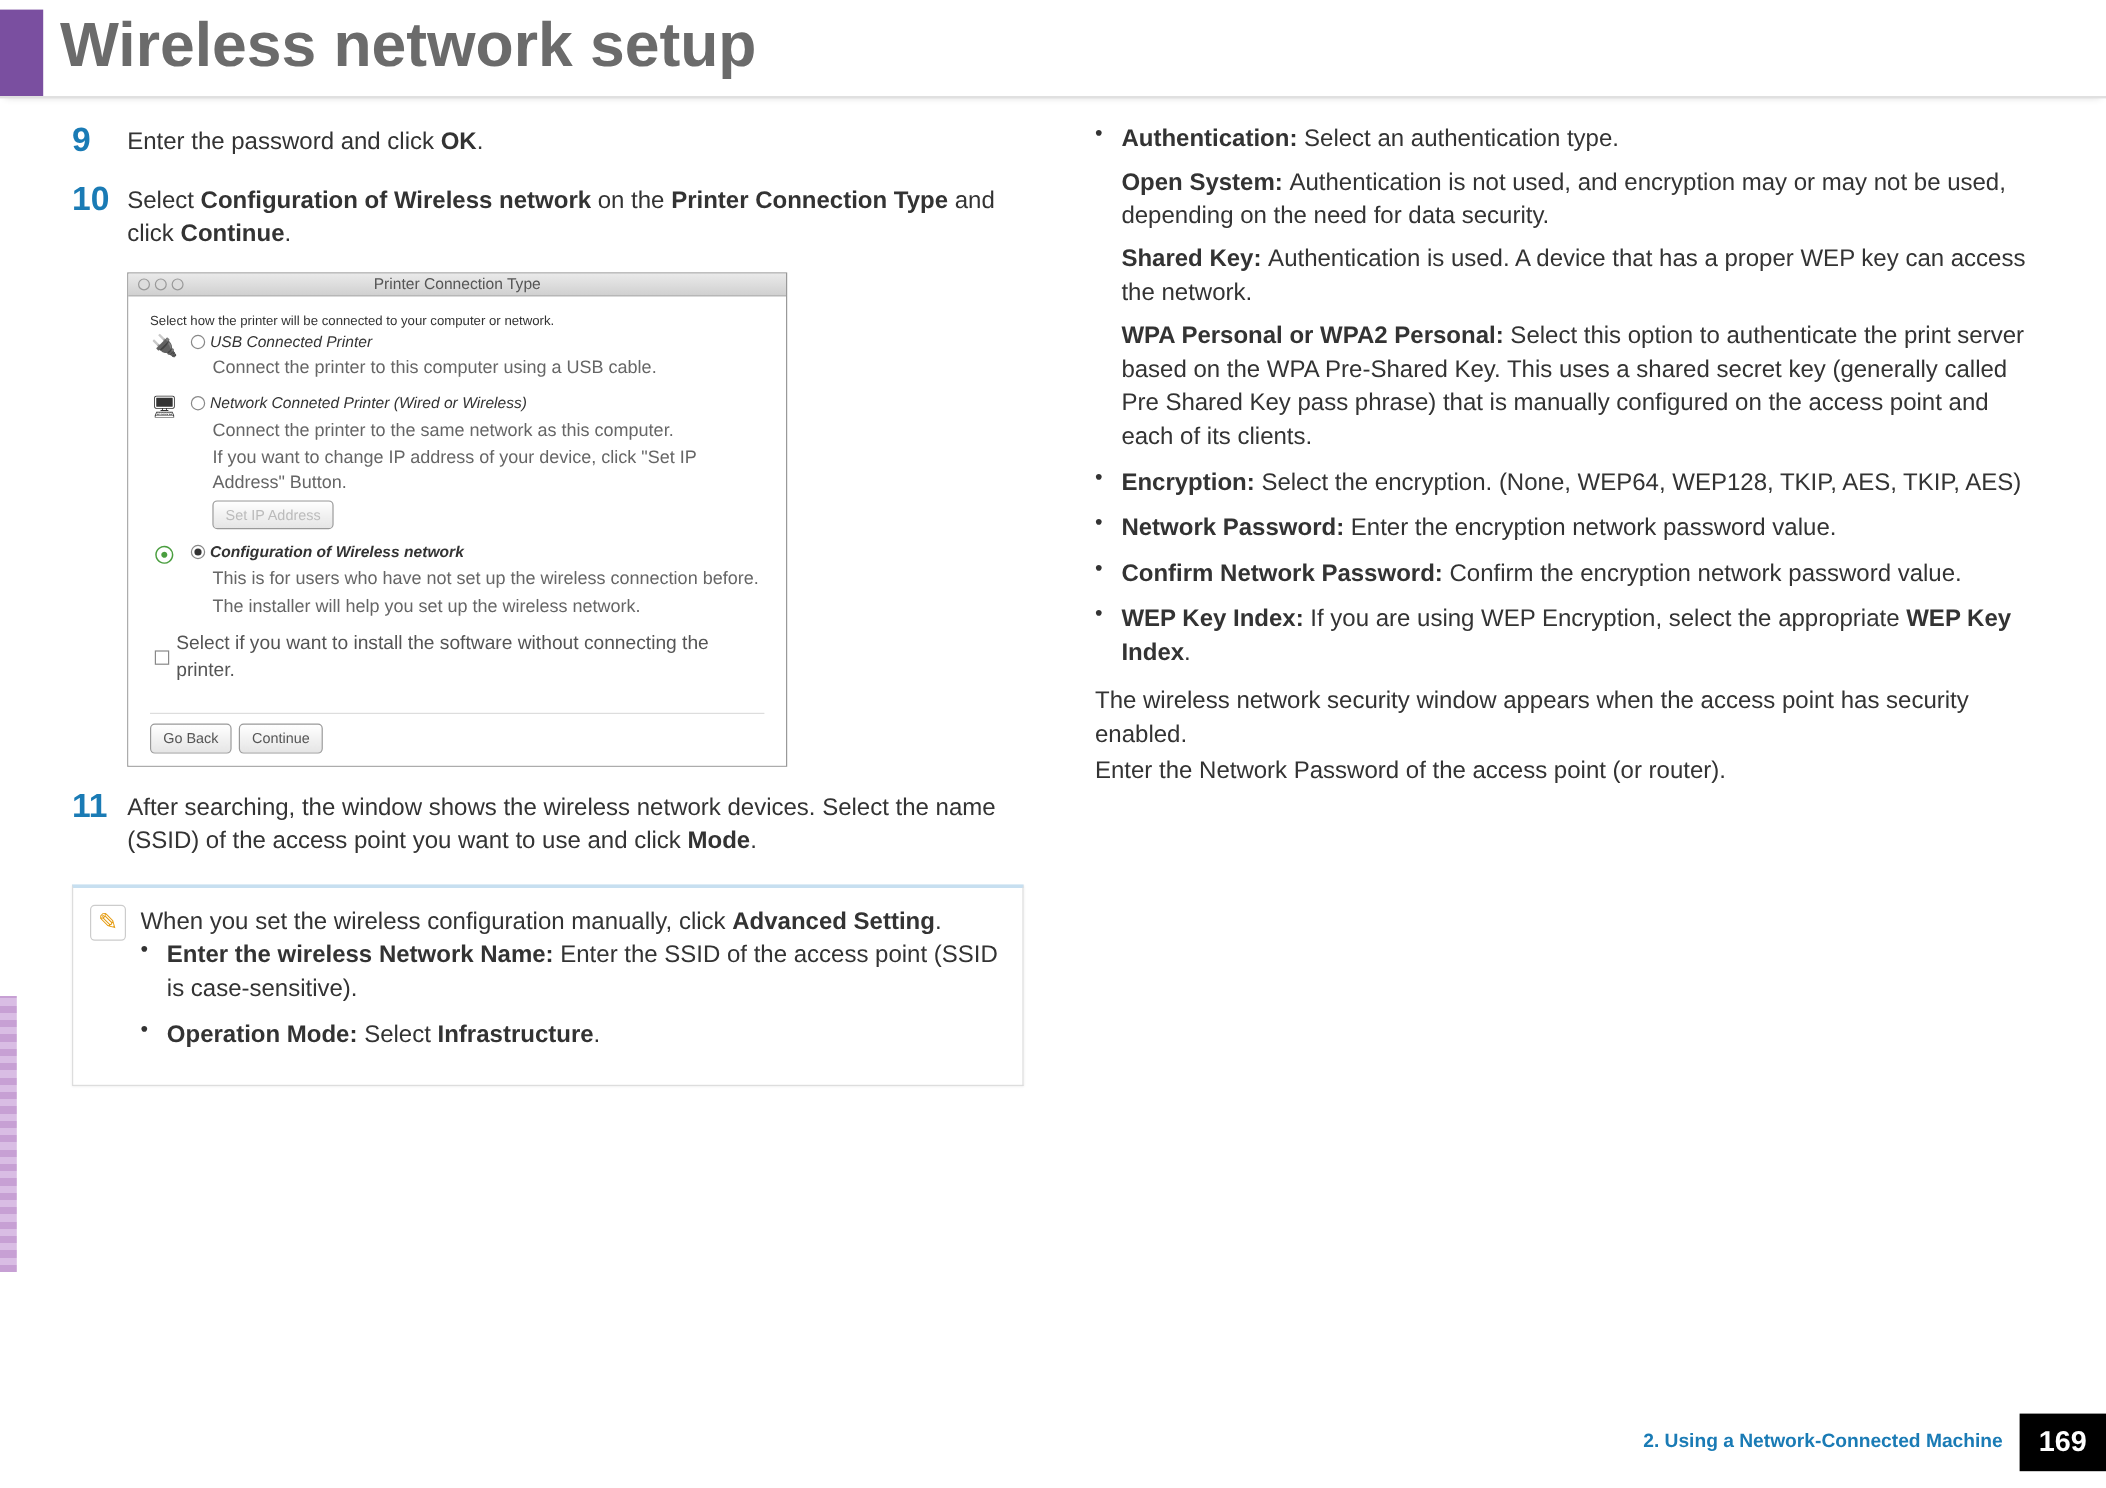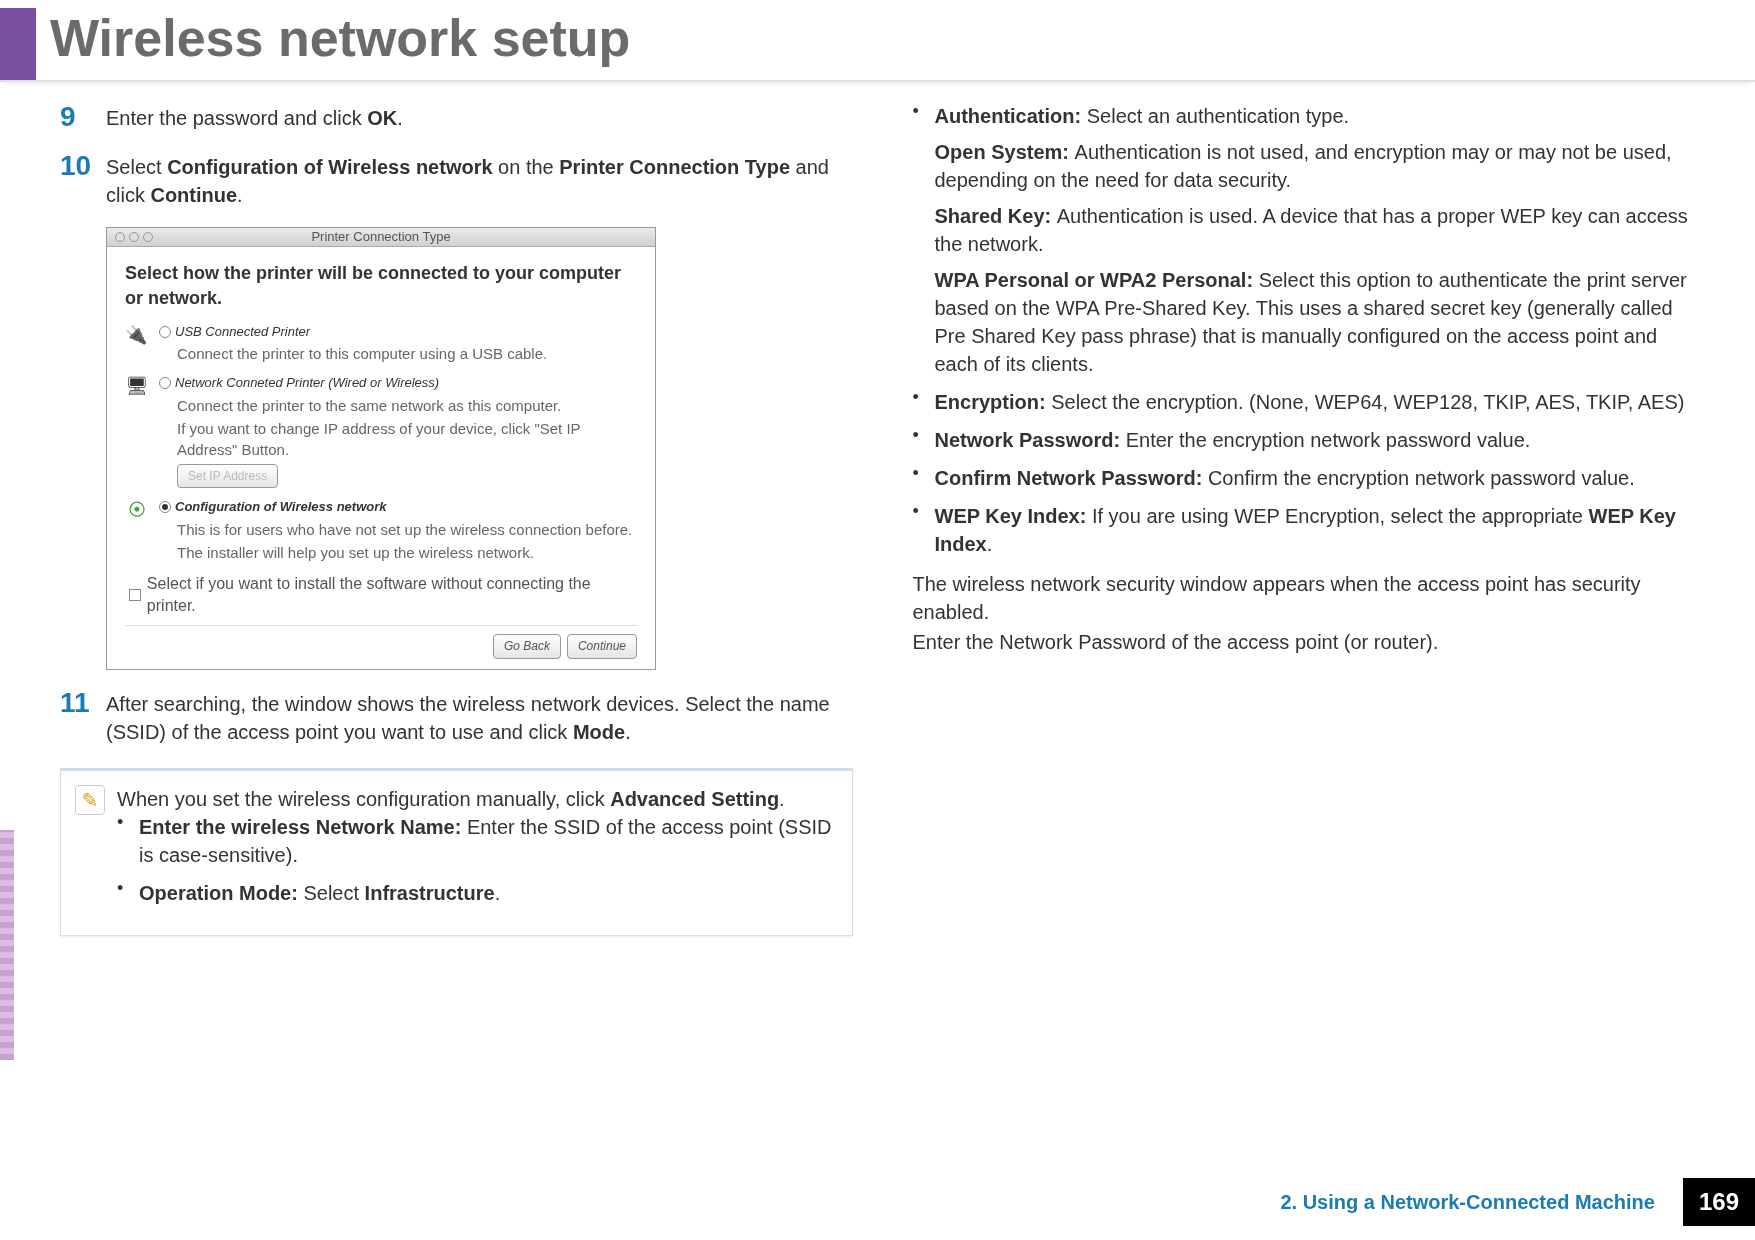--- a/index.html
+++ b/index.html
@@ -79,32 +79,32 @@
 }
 .traffic { display:flex; gap:4px; margin-right:auto; }
 .traffic span { width:10px; height:10px; border-radius:50%; border:1px solid #999; background:#ddd; }
 .mac-title { position:absolute; left:50%; transform:translateX(-50%); color:#555; font-size:13px; }
 .mac-body {
   background:#fff;
   padding:14px 18px 10px;
   font-size:12px;
   color:#333;
 }
-.mac-heading { font-weight:bold; font-size:18px; margin-bottom:12px; }
+.mac-heading { font-weight:normal; font-size:11px; }
 .opt-row { display:flex; align-items:flex-start; gap:10px; margin-bottom:10px; }
 .opt-icon { width:24px; height:24px; display:flex; align-items:center; justify-content:center; font-size:18px; }
 .opt-content { flex:1; }
 .radio { width:12px; height:12px; border:1px solid #888; border-radius:50%; display:inline-block; margin-right:4px; vertical-align:middle; background:#fff; }
 .radio.selected::after { content:""; display:block; width:6px; height:6px; background:#333; border-radius:50%; margin:2px; }
 .opt-label { font-size:13px; vertical-align:middle;font-style:italic; }
 .opt-label.sel { font-weight:bold; }
 .opt-desc { font-size:15px; color:#666; margin-top:2px; margin-left:18px; }
 .mac-btn { display:inline-block; border:1px solid #999; border-radius:4px; padding:3px 10px; background:linear-gradient(#fff,#e5e5e5); font-size:12px; color:#555; }
 .mac-btn.disabled { color:#bbb; }
-.mac-btn-row { display:flex; justify-content:flex-end; gap:6px; margin-top:8px; border-top:1px solid #ddd; padding-top:8px;font-style:italic; }
+.mac-btn-row { display:flex; justify-content:flex-start; gap:6px; margin-top:24px; border-top:1px solid #ddd; padding-top:8px; }
 .checkbox-row { display:flex; align-items:center; gap:6px; font-size:16px; color:#555; margin:10px 0 4px 4px; }
 .chk { width:12px; height:12px; border:1px solid #888; display:inline-block; }
 .note-block {
   border:1px solid #ddd;
   border-top:3px solid #c7dff0;
   margin:22px 0 0 0;
   padding:14px 18px 18px 14px;
   position:relative;
   background:#fff;
   box-shadow:0 1px 2px rgba(0,0,0,0.08);
@@ -130,22 +130,22 @@
   position:absolute;
   bottom:14px;
   right:0;
   display:flex;
   align-items:center;
   gap:0;
 }
 .footer-text {
   color:#1a7bb5;
   font-weight:bold;
-  font-size:20px;
-  padding-right:28px;
+  font-size:16px;
+  padding-right:14px;
 }
 .footer-page {
   background:#000000;
   color:#fff;
   font-weight:bold;
   font-size:24px;
   padding:10px 16px;
 }
 .left-tab {
   position:absolute;

